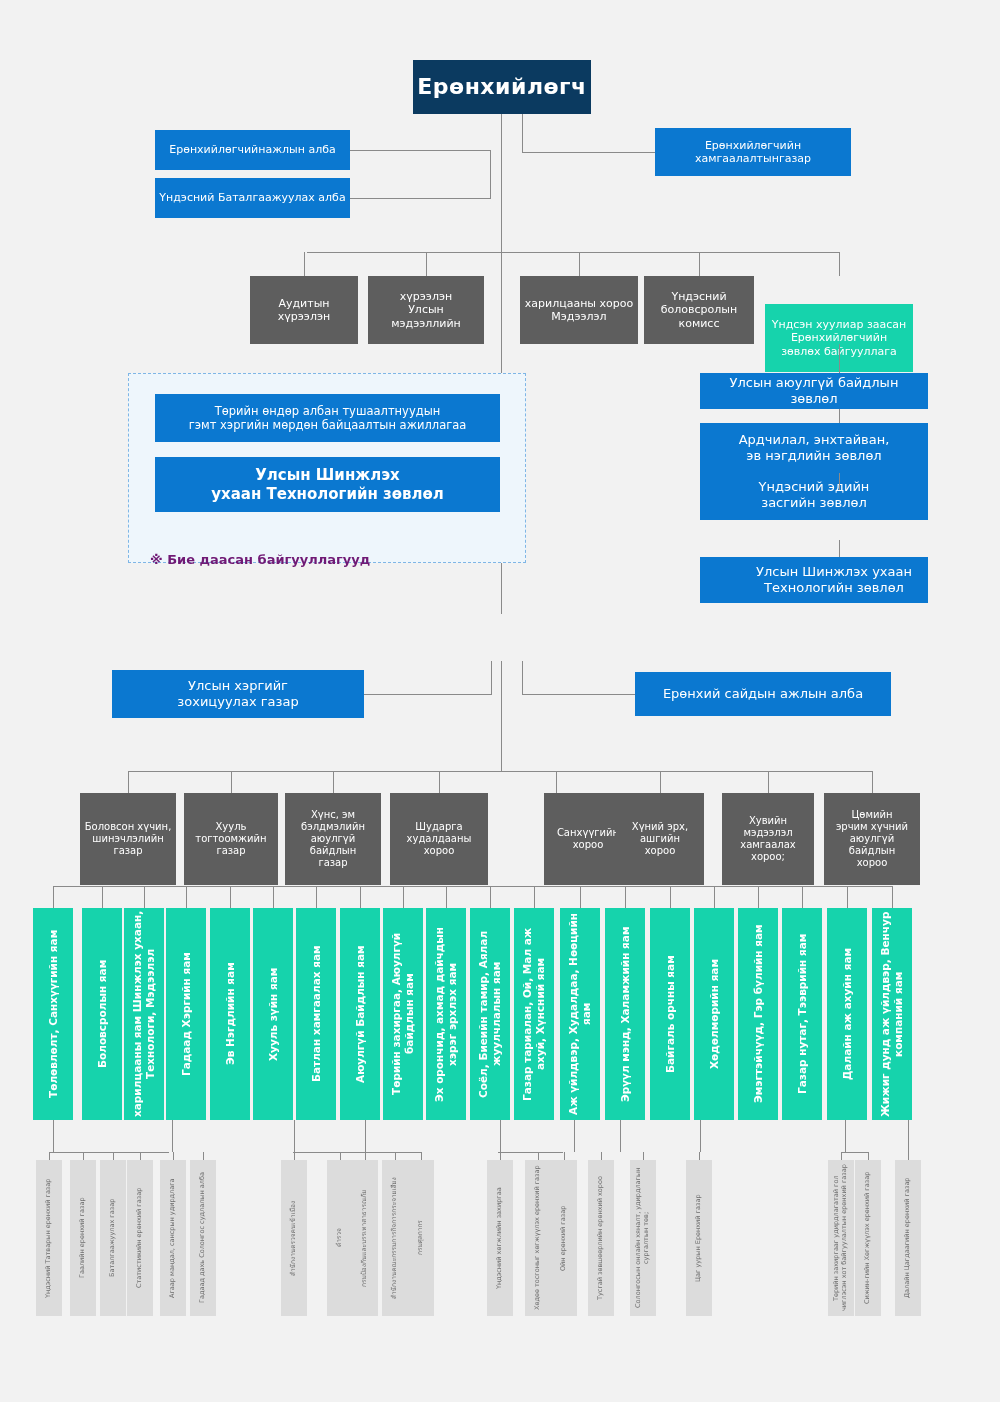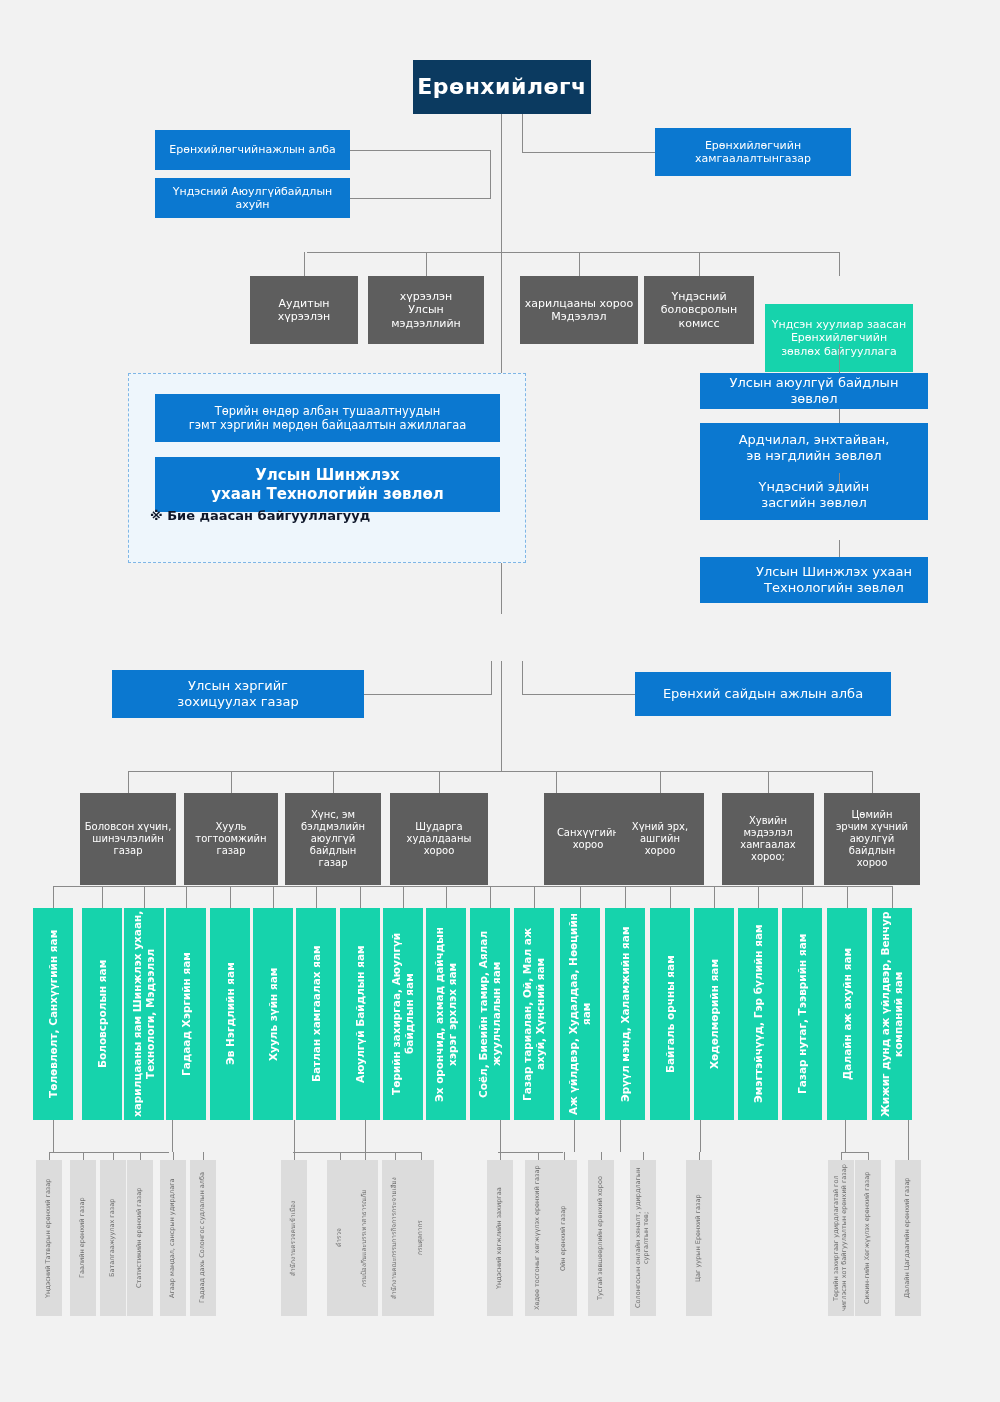--- a/index.html
+++ b/index.html
@@ -59,42 +59,42 @@
   .t-sub{font-size:6.5px;}
   .t-big{font-size:15px;font-weight:bold;}
 </style>
 </head>
 <body>
 
 <div id="chart">
     <div class="node navy t-title" style="left: 413px; top: 60px; width: 178px; height: 54px;">Ерөнхийлөгч</div>
     <div class="line vline" style="left: 501px; top: 114px; width: 1px; height: 500px; background: rgb(138, 138, 138);"></div>
     <div class="node blue t-blue" style="left: 155px; top: 130px; width: 195px; height: 40px;">Ерөнхийлөгчийнажлын алба</div>
-    <div class="node blue t-blue" style="left: 155px; top: 178px; width: 195px; height: 40px;">Үндэсний Аюулгүйбайдлын ахуйн</div>
+    <div class="node blue t-blue" style="left: 155px; top: 178px; width: 195px; height: 40px;">Үндэсний Баталгаажуулах алба</div>
     <div class="node blue t-blue" style="left: 655px; top: 128px; width: 196px; height: 48px;">Ерөнхийлөгчийн<br>хамгаалалтынгазар</div>
     <div class="line hline" style="left: 350px; top: 150px; width: 141px; height: 1px; background: rgb(138, 138, 138);"></div>
     <div class="line vline" style="left: 490px; top: 150px; width: 1px; height: 48px; background: rgb(138, 138, 138);"></div>
     <div class="line hline" style="left: 350px; top: 198px; width: 141px; height: 1px; background: rgb(138, 138, 138);"></div>
     <div class="line hline" style="left: 522px; top: 152px; width: 133px; height: 1px; background: rgb(138, 138, 138);"></div>
     <div class="line vline" style="left: 522px; top: 114px; width: 1px; height: 38px; background: rgb(138, 138, 138);"></div>
     <div class="line hline" style="left: 307px; top: 252px; width: 533px; height: 1px; background: rgb(138, 138, 138);"></div>
     <div class="line vline" style="left: 304px; top: 252px; width: 1px; height: 24px; background: rgb(138, 138, 138);"></div>
     <div class="node gray t-gray" style="left: 250px; top: 276px; width: 108px; height: 68px;">Аудитын хүрээлэн</div>
     <div class="line vline" style="left: 426px; top: 252px; width: 1px; height: 24px; background: rgb(138, 138, 138);"></div>
     <div class="node gray t-gray" style="left: 368px; top: 276px; width: 116px; height: 68px;">хүрээлэн<br>Улсын мэдээллийн</div>
     <div class="line vline" style="left: 579px; top: 252px; width: 1px; height: 24px; background: rgb(138, 138, 138);"></div>
     <div class="node gray t-gray" style="left: 520px; top: 276px; width: 118px; height: 68px;">харилцааны хороо<br>Мэдээлэл</div>
     <div class="line vline" style="left: 699px; top: 252px; width: 1px; height: 24px; background: rgb(138, 138, 138);"></div>
     <div class="node gray t-gray" style="left: 644px; top: 276px; width: 110px; height: 68px;">Үндэсний<br>боловсролын<br>комисс</div>
     <div class="line vline" style="left: 839px; top: 252px; width: 1px; height: 24px; background: rgb(138, 138, 138);"></div>
     <div class="node teal t-gray" style="left: 765px; top: 276px; width: 148px; height: 68px; margin-top: 28px;">Үндсэн хуулиар заасан<br>Ерөнхийлөгчийн<br>зөвлөх байгууллага</div>
     <div class="dashbox" style="left: 128px; top: 373px; width: 398px; height: 190px;"></div>
     <div class="node blue t-blue2" style="left: 155px; top: 394px; width: 345px; height: 48px; font-size: 11.5px;">Төрийн өндөр албан тушаалтнуудын<br>гэмт хэргийн мөрдөн байцаалтын ажиллагаа</div>
     <div class="node blue t-big" style="left: 155px; top: 457px; width: 345px; height: 55px; font-size: 15px;">Улсын Шинжлэх<br>ухаан Технологийн зөвлөл</div>
-    <div class="note" style="left: 150px; top: 508px; color: #0f172a;">※ Бие даасан байгууллагууд</div>
+    <div class="note" style="left: 150px; top: 552px; color: #701a75;">※ Бие даасан байгууллагууд</div>
     <div class="line vline" style="left: 839px; top: 344px; width: 1px; height: 29px; background: rgb(138, 138, 138);"></div>
     <div class="node blue t-blue2" style="left: 700px; top: 373px; width: 228px; height: 36px;">Улсын аюулгүй байдлын зөвлөл</div>
     <div class="node blue t-blue2" style="left: 700px; top: 423px; width: 228px; height: 50px;">Ардчилал, энхтайван,<br>эв нэгдлийн зөвлөл</div>
     <div class="line vline" style="left: 839px; top: 409px; width: 1px; height: 14px; background: rgb(138, 138, 138);"></div>
     <div class="node blue t-blue2" style="left: 700px; top: 470px; width: 228px; height: 50px;">Үндэсний эдийн<br>засгийн зөвлөл</div>
     <div class="line vline" style="left: 839px; top: 473px; width: 1px; height: 17px; background: rgb(138, 138, 138);"></div>
     <div class="node blue t-blue2" style="left: 700px; top: 557px; width: 228px; height: 46px; padding-left: 44px;">Улсын Шинжлэх ухаан<br>Технологийн зөвлөл</div>
     <div class="line vline" style="left: 839px; top: 540px; width: 1px; height: 17px; background: rgb(138, 138, 138);"></div>
     <div class="line vline" style="left: 501px; top: 661px; width: 1px; height: 110px; background: rgb(138, 138, 138);"></div>
     <div class="node blue t-blue2" style="left: 112px; top: 670px; width: 252px; height: 48px;">Улсын хэргийг<br>зохицуулах газар</div>

